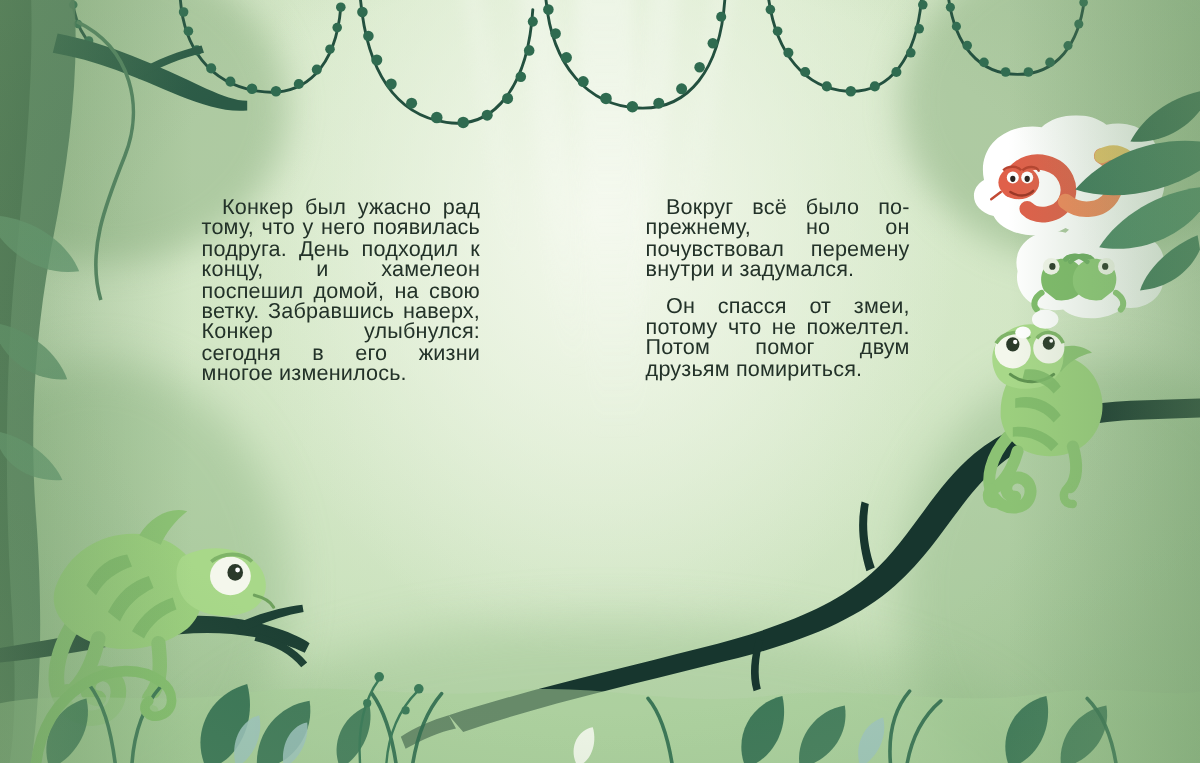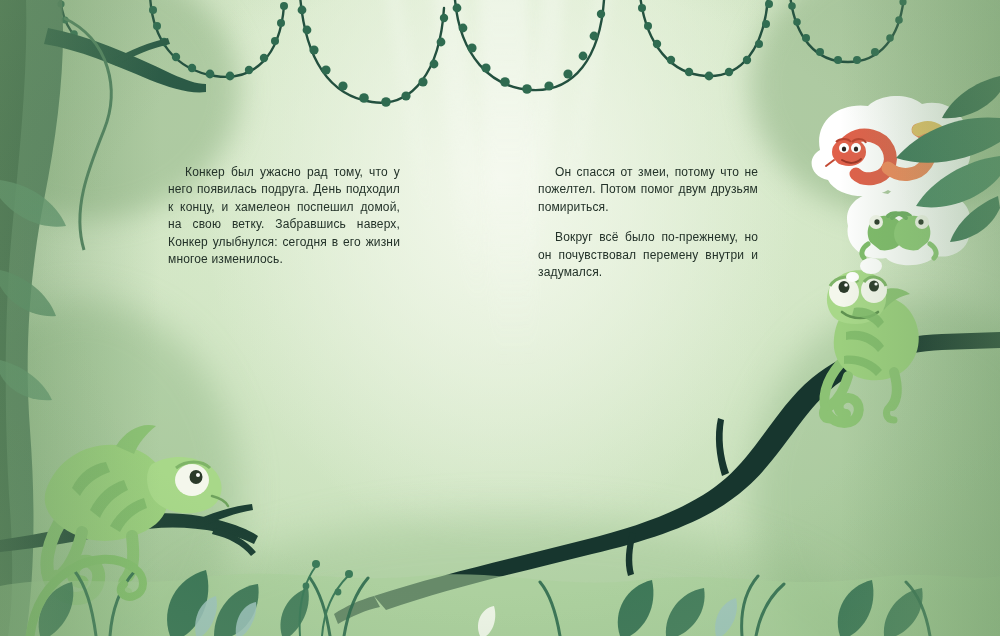--- a/index.html
+++ b/index.html
@@ -46,21 +46,21 @@
   .blob {
     position: absolute;
     border-radius: 50%;
     filter: blur(1px);
   }
 
   
   .text-col {
     position: absolute;
     color: #233229;
-    font-size: 12px;
+    font-size: 18px;
     line-height: 17.4px;
     text-align: justify;
     text-justify: inter-word;
     letter-spacing: 0.15px;
   }
   .text-col p { margin: 0 0 13px 0; }
   .text-col p:last-child { margin-bottom: 0; }
 
   #col-left { left: 168px; top: 164px; width: 232px; }
   #col-right { left: 538px; top: 164px; width: 220px; }
@@ -375,17 +375,17 @@
     <path d="M134 72 C 146 80, 146 96, 134 100 C 124 104, 116 94, 124 88" fill="none" stroke="#86c06e" stroke-width="8" stroke-linecap="round"></path>
   </svg>
 
   <div class="bg-vignette"></div>
 
   <div id="col-left" class="text-col">
     <p style="text-indent: 17px;">Конкер был ужасно рад тому, что у него появилась подруга. День подходил к концу, и хамелеон поспешил домой, на свою ветку. Забравшись наверх, Конкер улыбнулся: сегодня в его жизни многое изменилось.</p>
   </div>
 
   <div id="col-right" class="text-col">
+    <p style="text-indent: 17px;">Вокруг всё было по-прежнему, но он почувствовал перемену внутри и задумался.</p>
     <p style="text-indent: 17px;">Он спасся от змеи, потому что не пожелтел. Потом помог двум друзьям помириться.</p>
-    <p style="text-indent: 17px;">Вокруг всё было по-прежнему, но он почувствовал перемену внутри и задумался.</p>
   </div>
 
 </div>
 
 </body></html>

